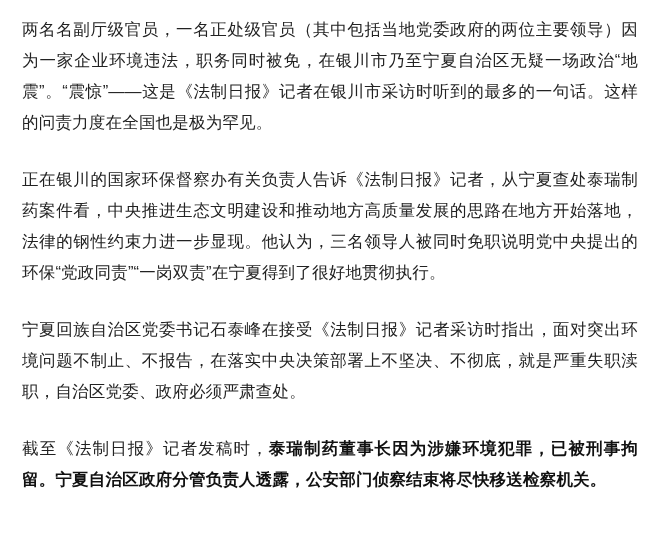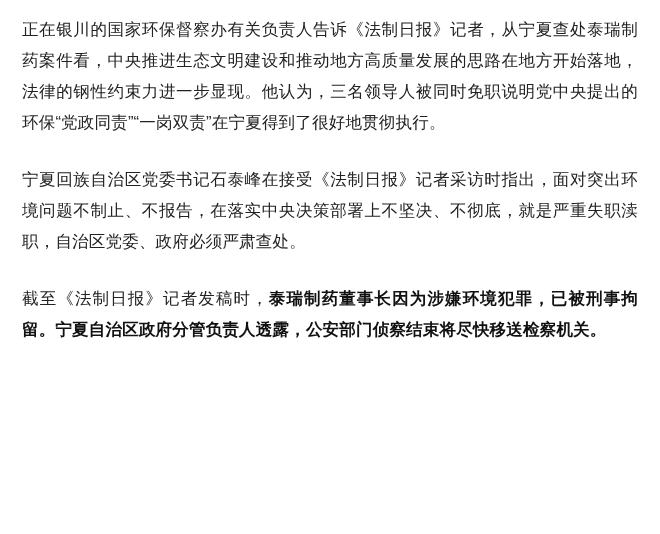--- a/index.html
+++ b/index.html
@@ -37,20 +37,23 @@
   .b {
     font-weight: bold;
     color: #111111;
   }
 </style>
 </head>
 <body>
 
 <div class="article">
 
+  <p class="para">
+    <span>两名名副厅级官员，一名正处级官员（其中包括当地党委政府的两位主要领导）因为一家企业环境违法，职务同时被免，在银川市乃至宁夏自治区无疑一场政治“地震”。“震惊”——这是《法制日报》记者在银川市采访时听到的最多的一句话。这样的问责力度在全国也是极为罕见。</span>
+  </p>
 
   <p class="para">
     <span>正在银川的国家环保督察办有关负责人告诉《法制日报》记者，从宁夏查处泰瑞制药案件看，中央推进生态文明建设和推动地方高质量发展的思路在地方开始落地，法律的钢性约束力进一步显现。他认为，三名领导人被同时免职说明党中央提出的环保“党政同责”“一岗双责”在宁夏得到了很好地贯彻执行。</span>
   </p>
 
   <p class="para">
     <span>宁夏回族自治区党委书记石泰峰在接受《法制日报》记者采访时指出，面对突出环境问题不制止、不报告，在落实中央决策部署上不坚决、不彻底，就是严重失职渎职，自治区党委、政府必须严肃查处。</span>
   </p>
 
   <p class="para">

